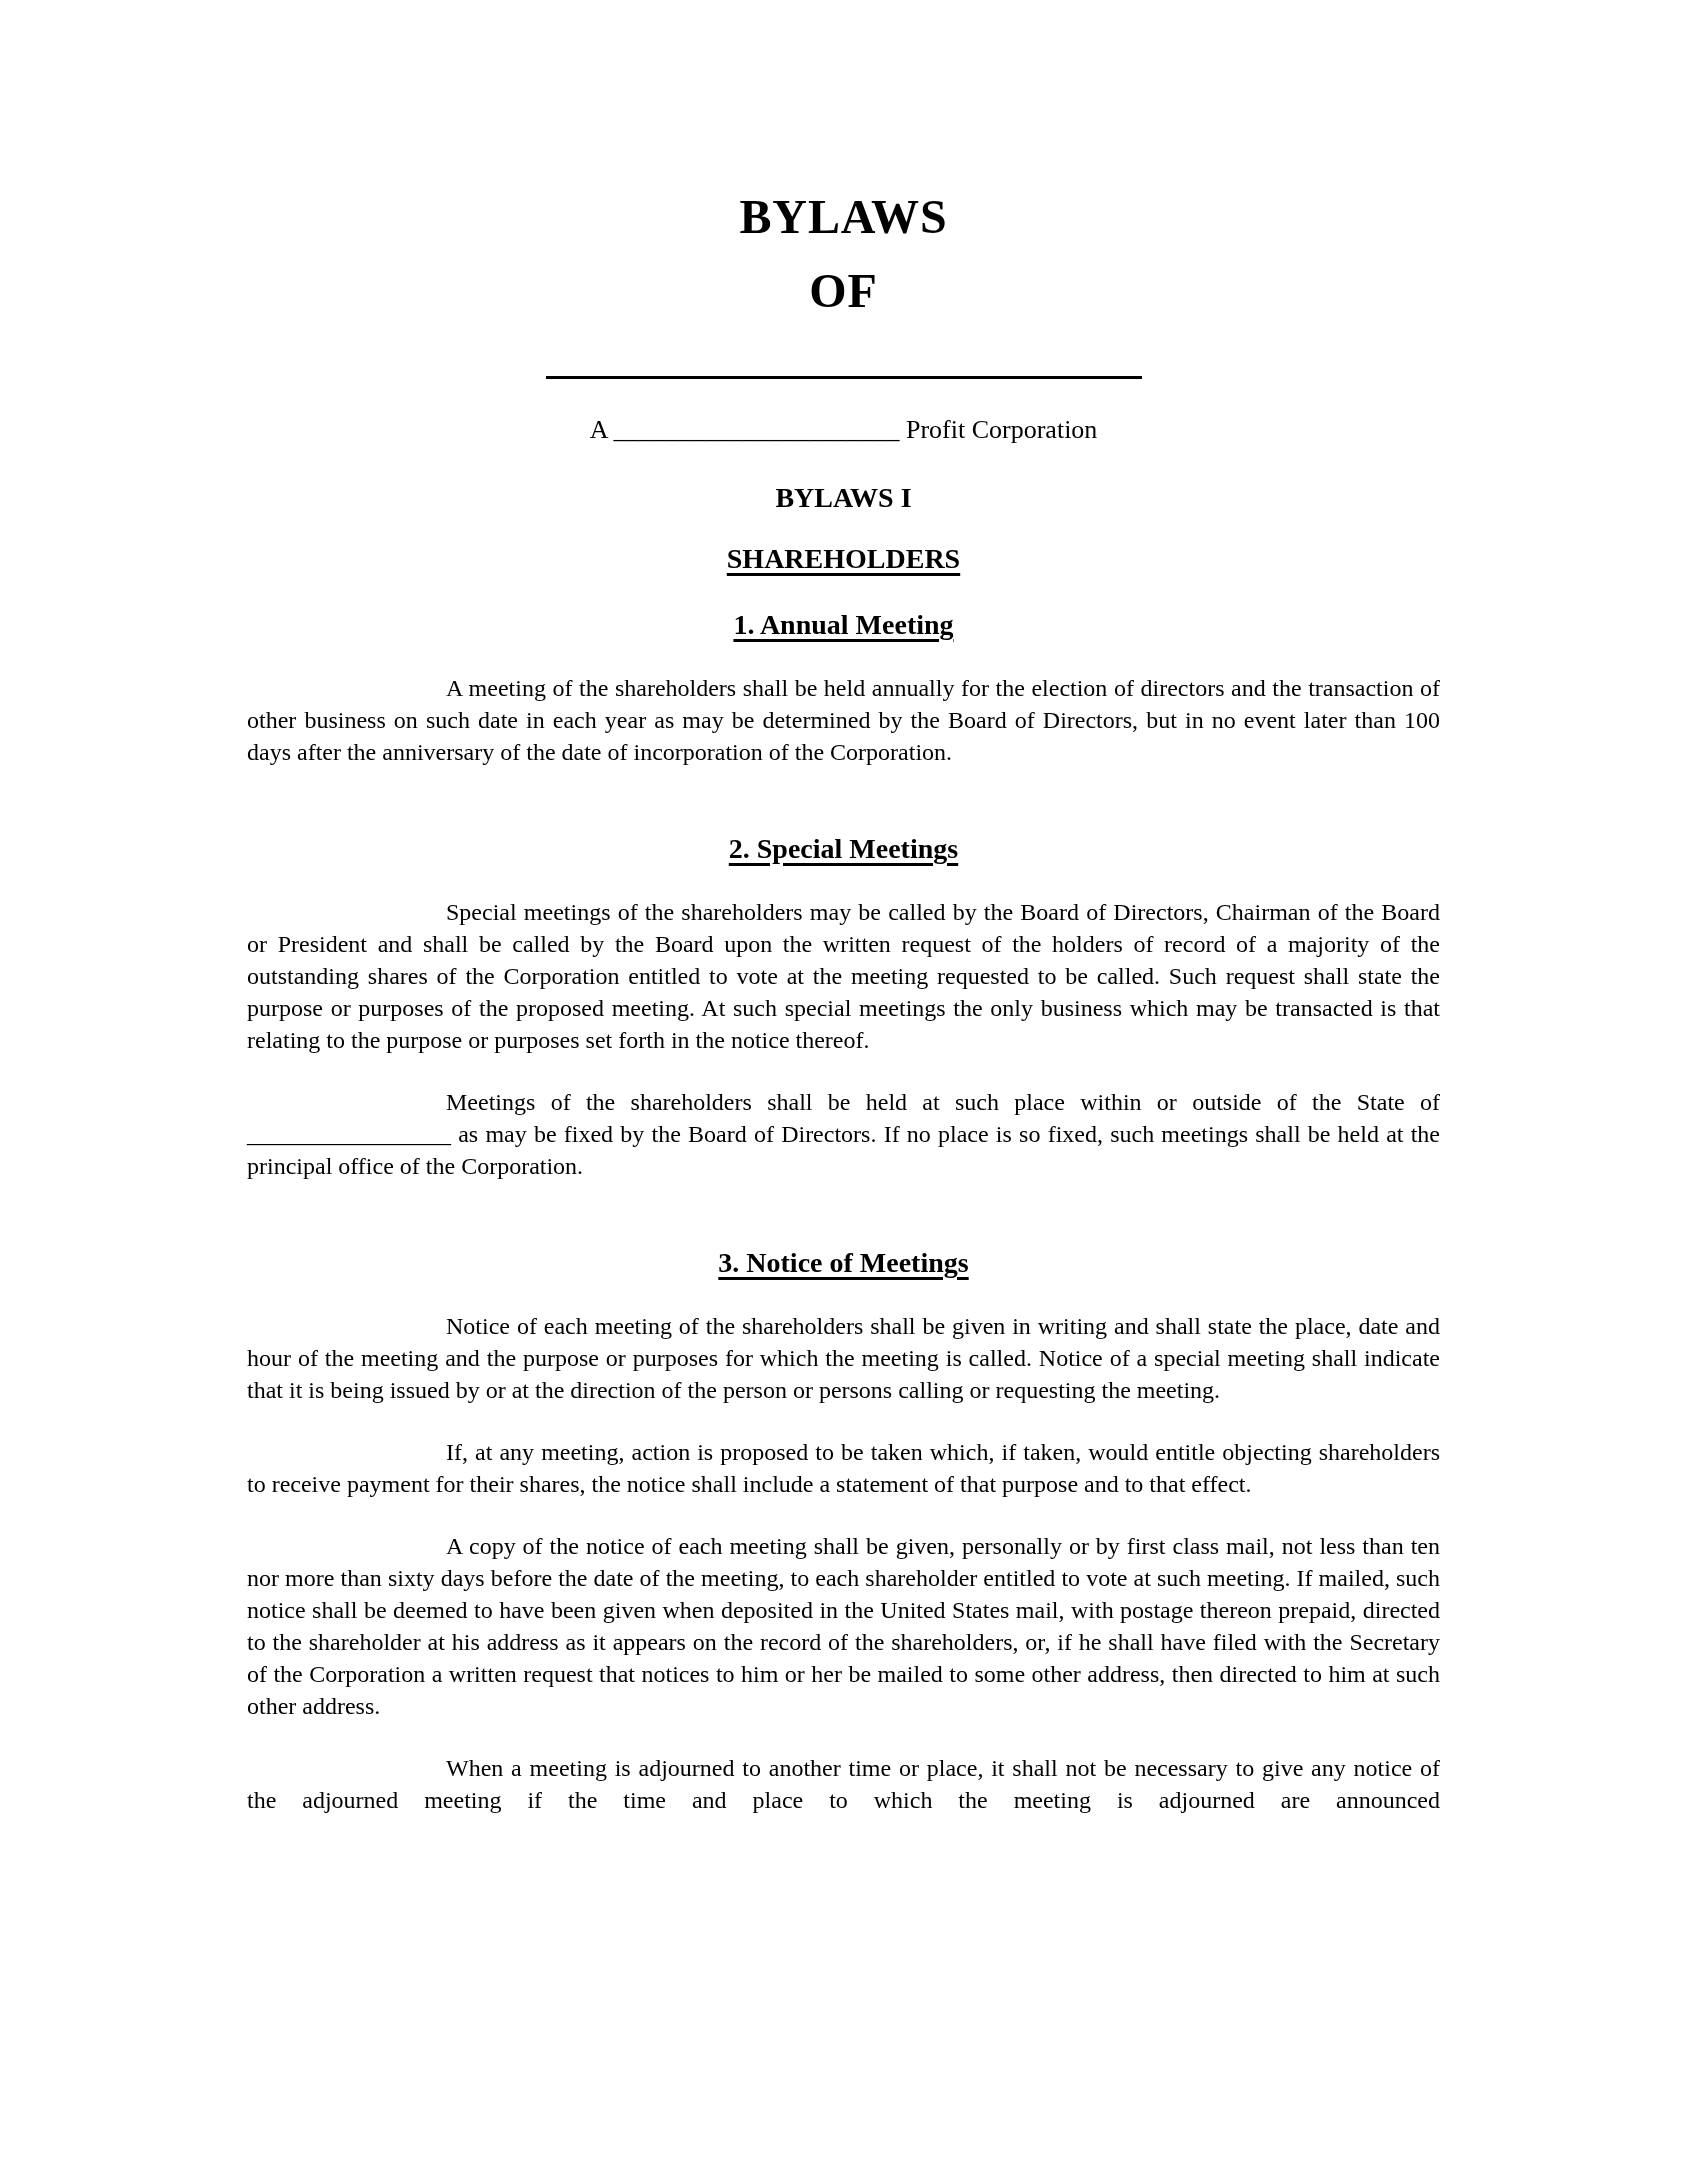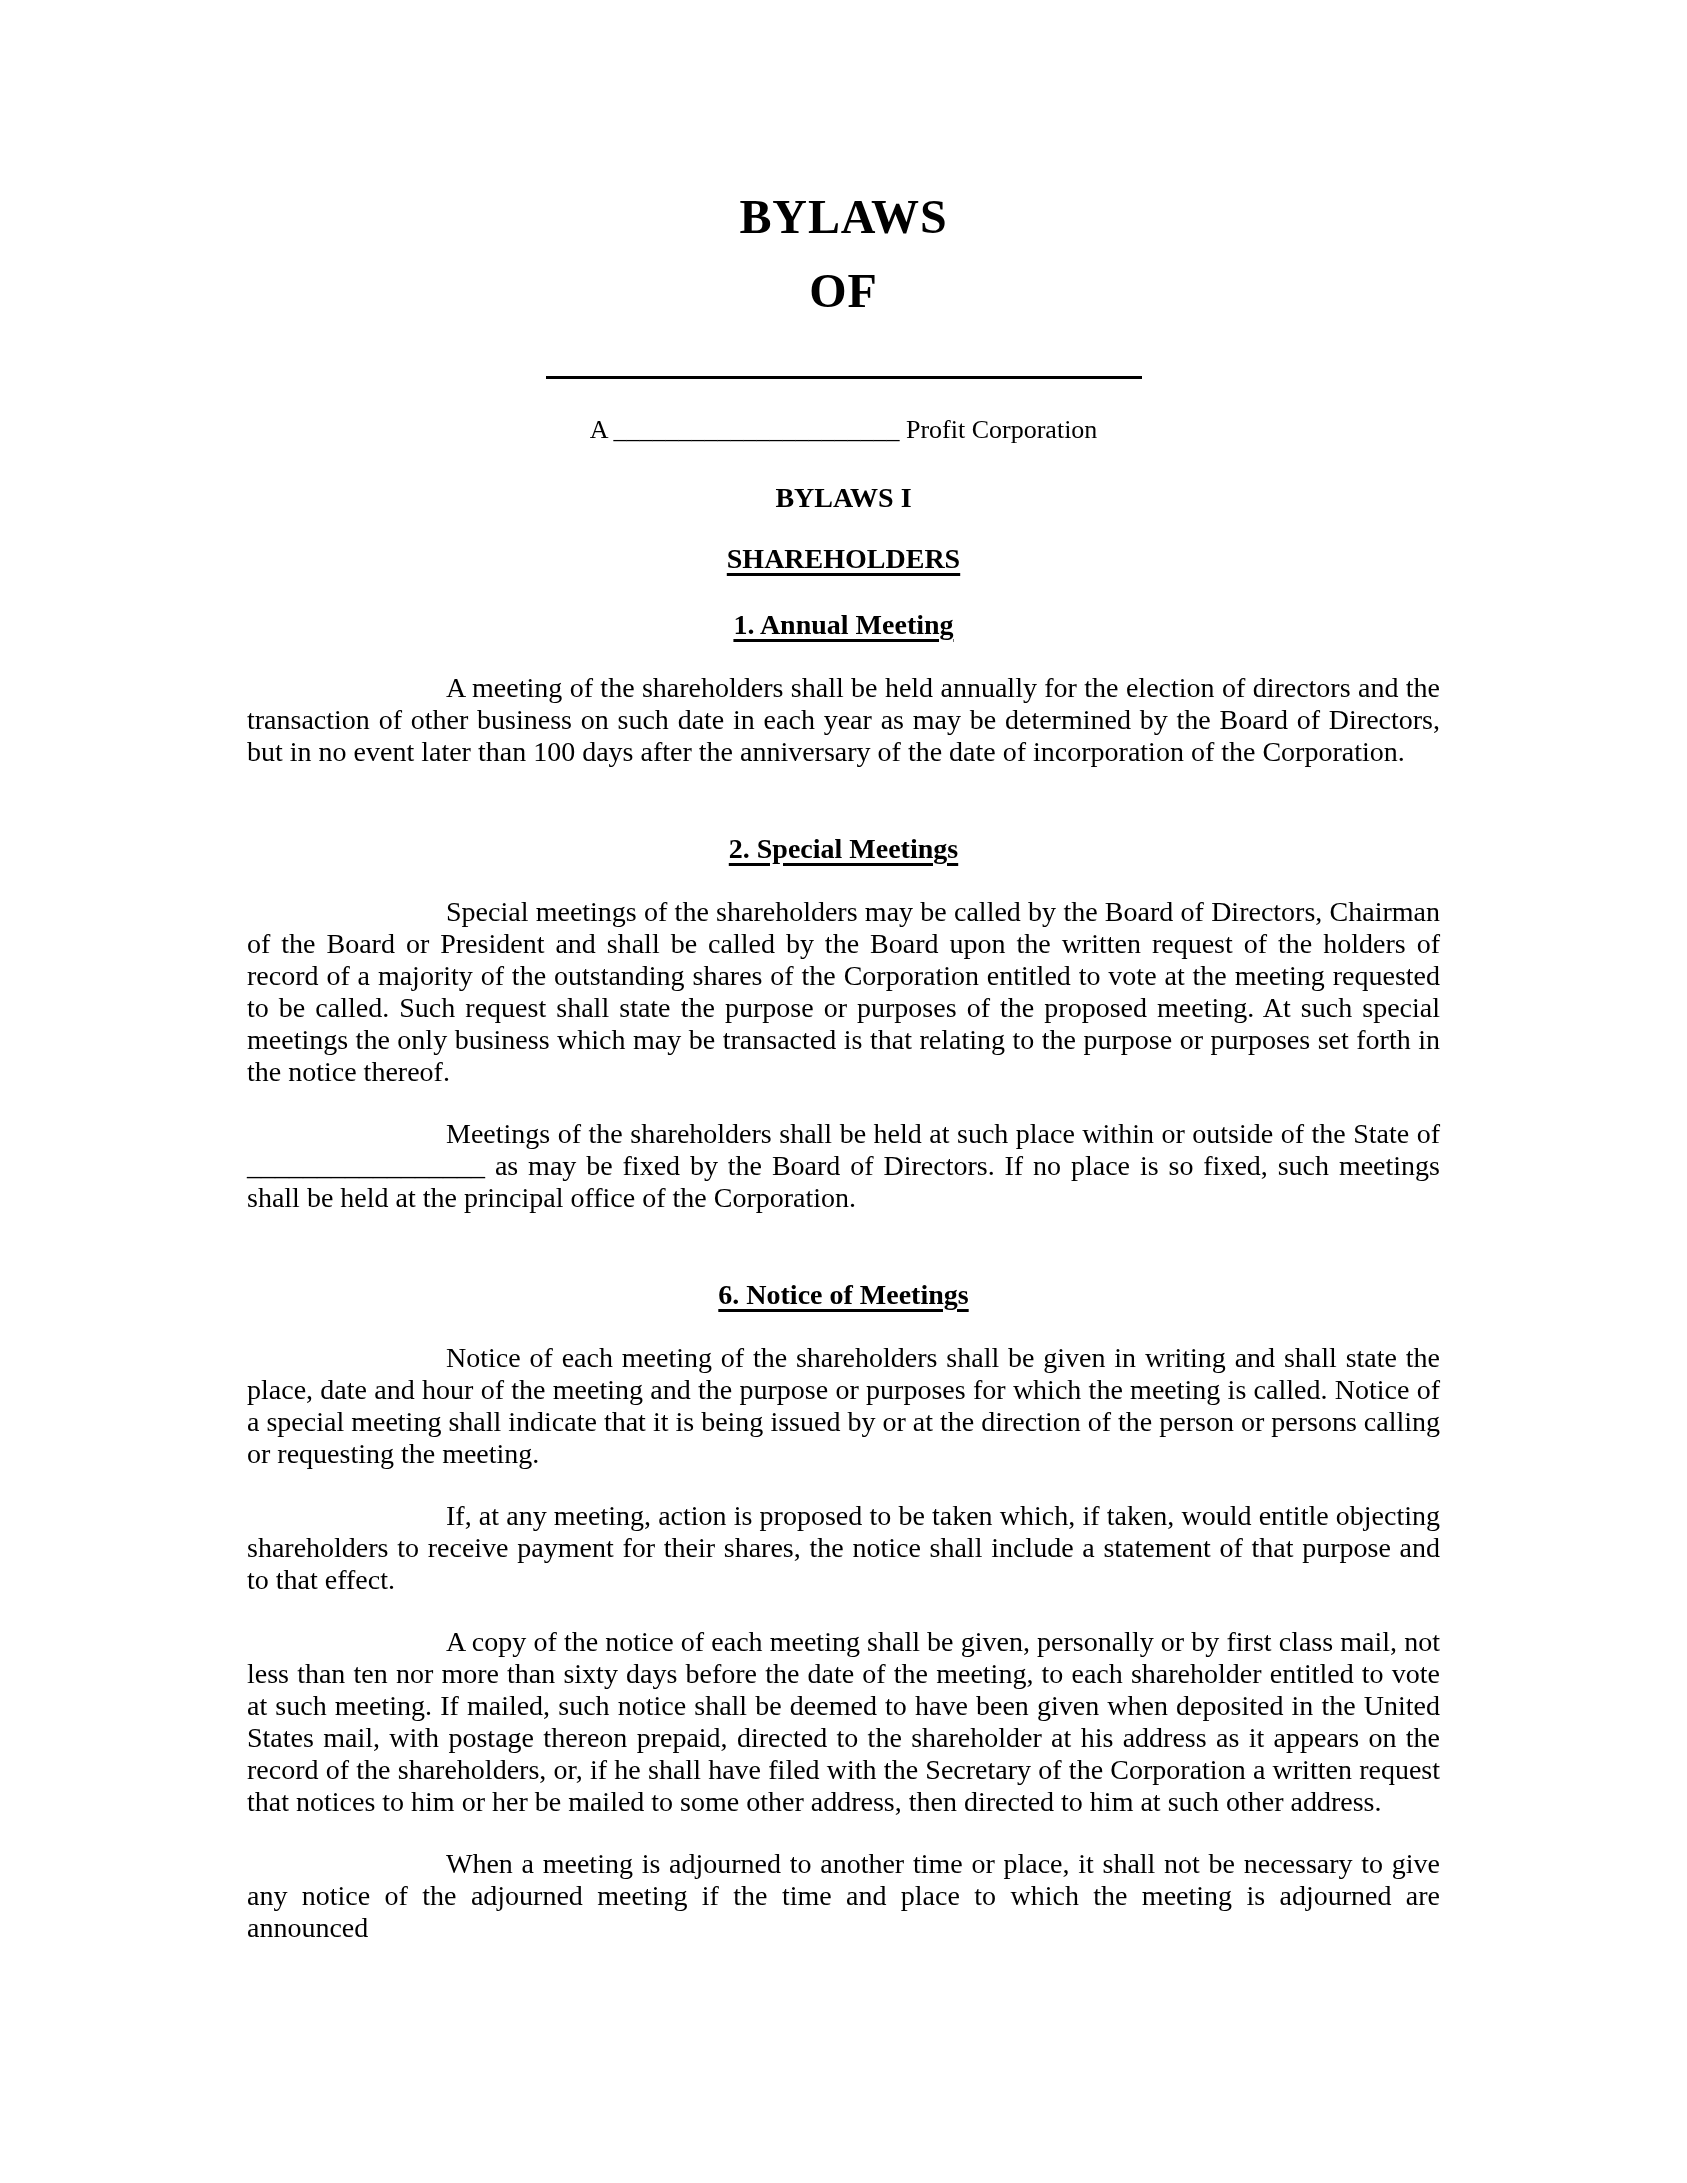--- a/index.html
+++ b/index.html
@@ -73,21 +73,21 @@
     text-align: center;
     text-decoration: underline;
     text-decoration-thickness: 2.6px;
     text-underline-offset: 5.2px;
   }
   .sec-heading.first {
     margin-top: 33px;
   }
   .body-par {
     margin: 0 0 30px 0;
-    font-size: 28px;
+    font-size: 24px;
     line-height: 32px;
     text-align: justify;
     text-indent: 199px;
   }
   .body-par.cut {
     text-align-last: justify;
     margin-bottom: 0;
   }
 </style>
 </head>
@@ -108,20 +108,20 @@
   <h2 class="article-subheading">SHAREHOLDERS</h2>
 
   <h3 class="sec-heading first">1. Annual Meeting</h3>
   <p class="body-par">A meeting of the shareholders shall be held annually for the election of directors and the transaction of other business on such date in each year as may be determined by the Board of Directors, but in no event later than 100 days after the anniversary of the date of incorporation of the Corporation.</p>
 
   <h3 class="sec-heading">2. Special Meetings</h3>
   <p class="body-par">Special meetings of the shareholders may be called by the Board of Directors, Chairman of the Board or President and shall be called by the Board upon the written request of the holders of record of a majority of the outstanding shares of the Corporation entitled to vote at the meeting requested to be called. Such request shall state the purpose or purposes of the proposed meeting. At such special meetings the only business which may be transacted is that relating to the purpose or purposes set forth in the notice thereof.</p>
 
   <p class="body-par">Meetings of the shareholders shall be held at such place within or outside of the State of _________________ as may be fixed by the Board of Directors. If no place is so fixed, such meetings shall be held at the principal office of the Corporation.</p>
 
-  <h3 class="sec-heading">6. Notice of Meetings</h3>
+  <h3 class="sec-heading">3. Notice of Meetings</h3>
   <p class="body-par">Notice of each meeting of the shareholders shall be given in writing and shall state the place, date and hour of the meeting and the purpose or purposes for which the meeting is called. Notice of a special meeting shall indicate that it is being issued by or at the direction of the person or persons calling or requesting the meeting.</p>
   <p class="body-par">If, at any meeting, action is proposed to be taken which, if taken, would entitle objecting shareholders to receive payment for their shares, the notice shall include a statement of that purpose and to that effect.</p>
   <p class="body-par">A copy of the notice of each meeting shall be given, personally or by first class mail, not less than ten nor more than sixty days before the date of the meeting, to each shareholder entitled to vote at such meeting. If mailed, such notice shall be deemed to have been given when deposited in the United States mail, with postage thereon prepaid, directed to the shareholder at his address as it appears on the record of the shareholders, or, if he shall have filed with the Secretary of the Corporation a written request that notices to him or her be mailed to some other address, then directed to him at such other address.</p>
   <p class="body-par cut">When a meeting is adjourned to another time or place, it shall not be necessary to give any notice of the adjourned meeting if the time and place to which the meeting is adjourned are announced</p>
 
 </div>
 
 
 </body></html>

